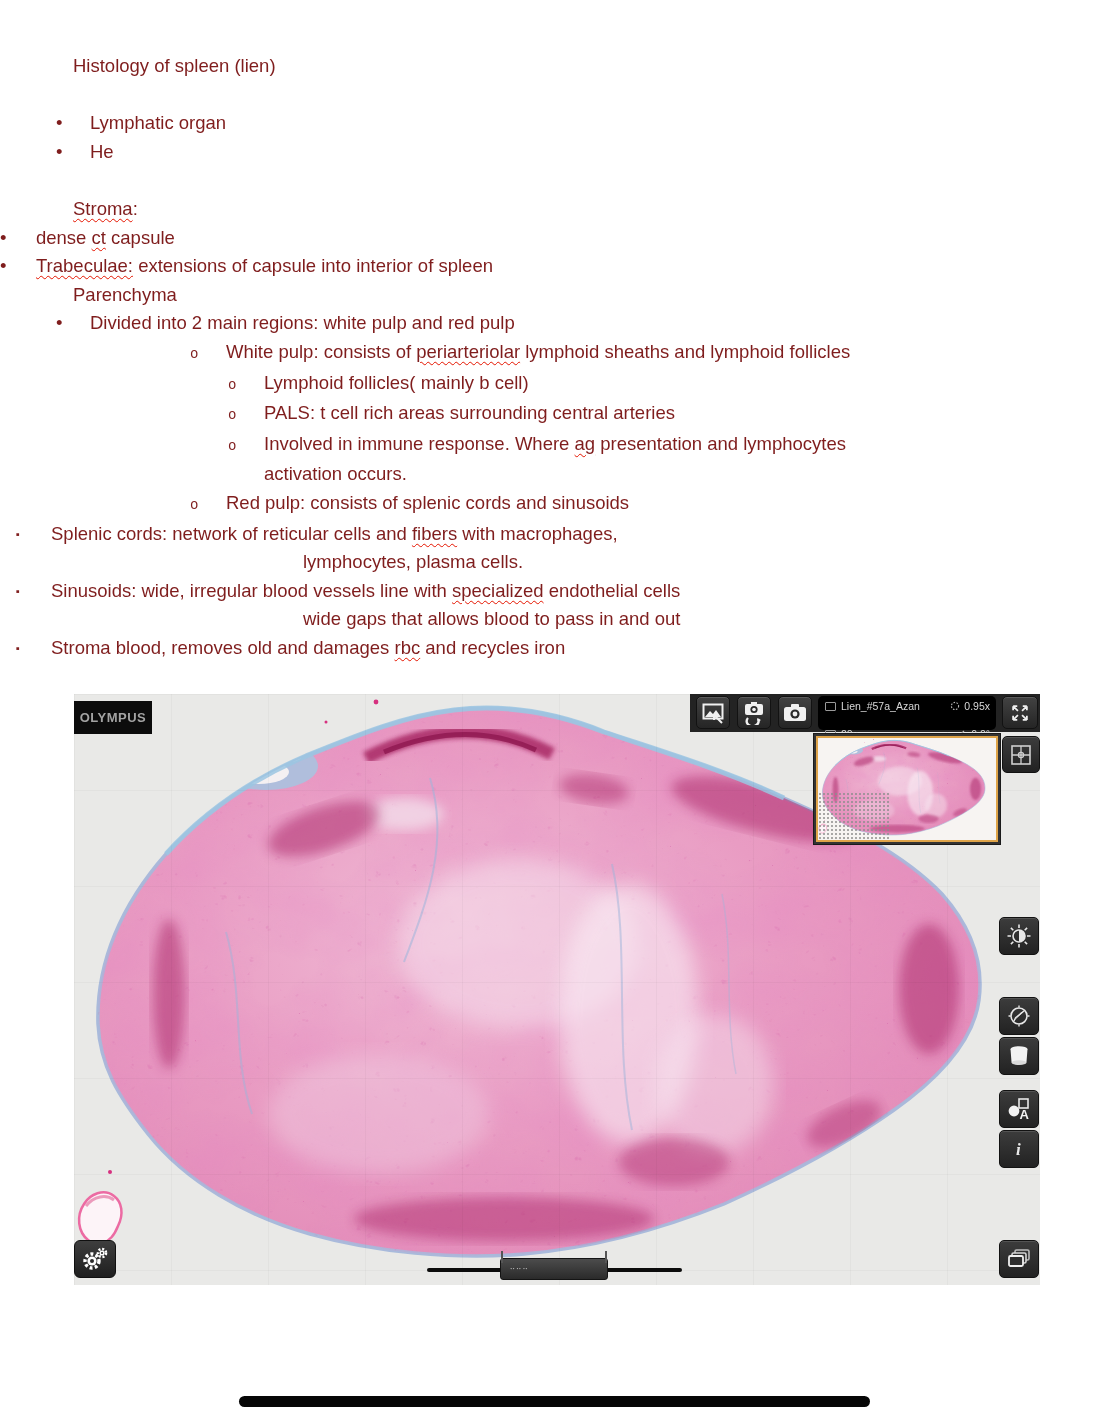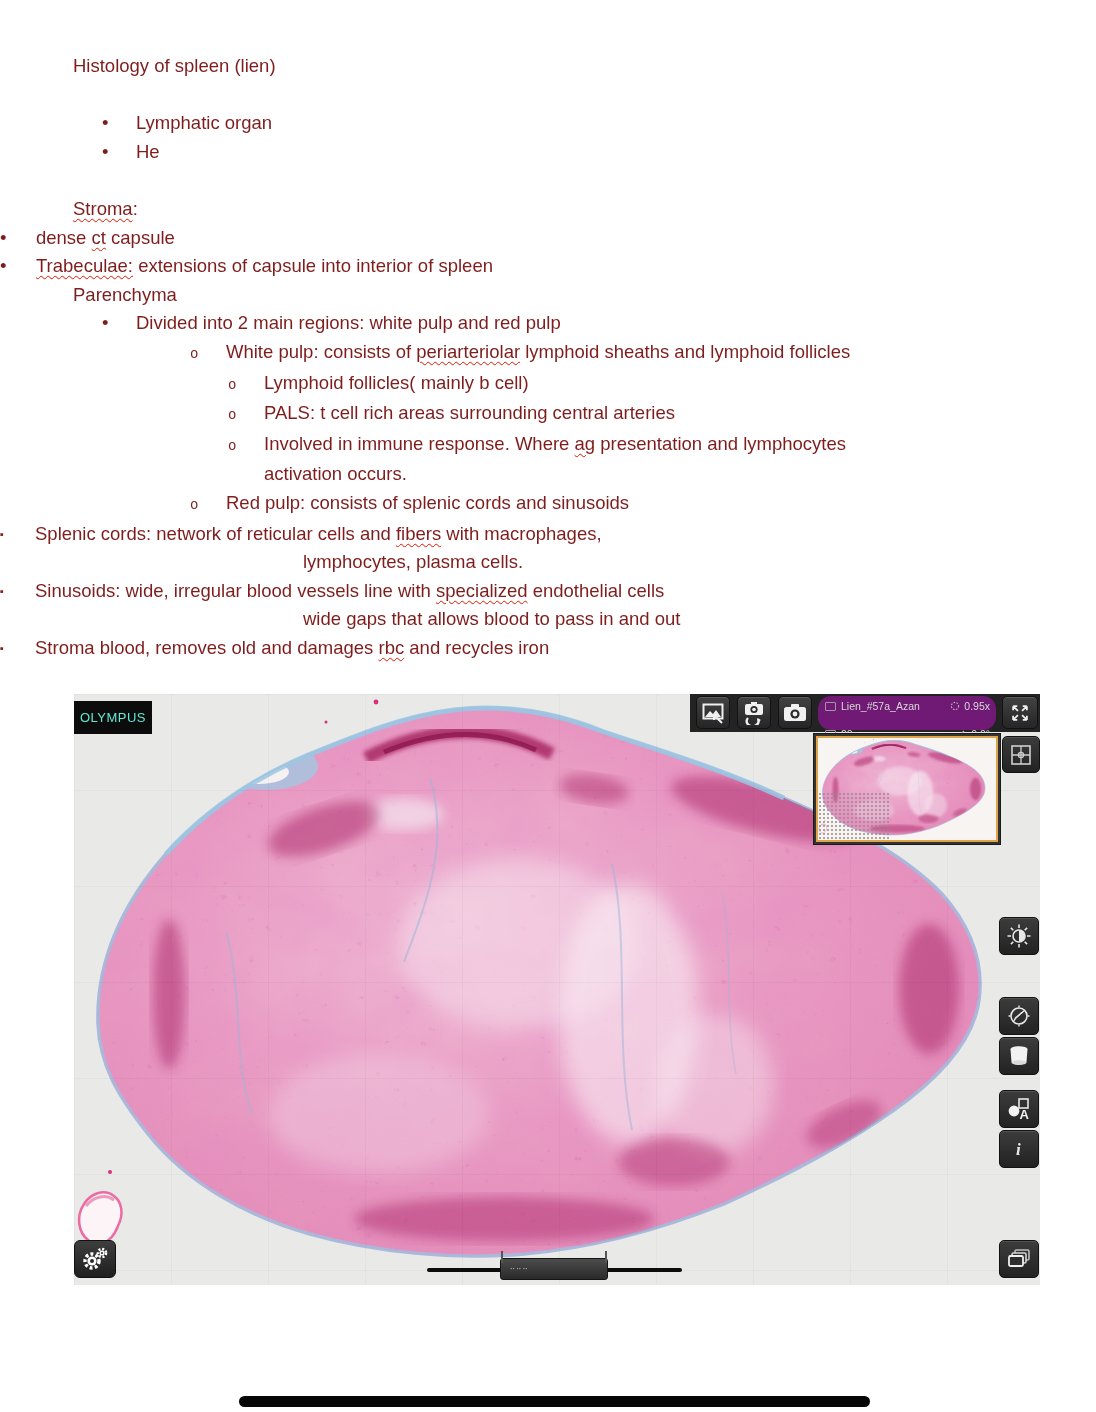--- a/index.html
+++ b/index.html
@@ -2,49 +2,49 @@
 <html><head>
 <meta charset="utf-8">
 <style>
   html,body{margin:0;padding:0;width:1096px;height:1412px;background:#fff;overflow:hidden;
     font-family:"Liberation Sans",sans-serif;}
   
   .doc{position:absolute;top:52px;left:0;width:1096px;color:#7f1d1d;font-size:18.5px;}
   .line{line-height:28.6px;white-space:pre;}
   .gap{height:28.6px;}
   .t{padding-left:73px;}
-  .lv1{padding-left:72px;margin-left:30px;}
+  .lv1{padding-left:56px;}
   .lvs{}
   .lv2{padding-left:190px;}
   .lv3{padding-left:228px;}
-  .lv4{}
+  .lv4{margin-left:16px;}
   .c3{padding-left:264px;}
   .c4{padding-left:303px;}
   .b{display:inline-block;}
   .lv1 .b{width:34px;}
   .lvs .b{width:36px;}
   .lv2 .b,.lv3 .b{width:36px;font-family:"Liberation Mono",monospace;font-size:14px;}
   .lv4 .b{width:35px;font-size:11px;vertical-align:2px;}
   .sq{text-decoration:underline;text-decoration-style:wavy;text-decoration-color:#e51400;
       text-decoration-thickness:1.4px;text-underline-offset:3px;}
   
   .viewer{position:absolute;left:74px;top:694px;width:966px;height:591px;background:#e9e9e7;overflow:hidden;}
   .viewer .grid{position:absolute;inset:0;pointer-events:none;z-index:3;
     background-image:repeating-linear-gradient(to right,rgba(0,0,0,.03) 0 1px,transparent 1px 97px),
                      repeating-linear-gradient(to bottom,rgba(0,0,0,.03) 0 1px,transparent 1px 96px);}
   .slide-svg{position:absolute;inset:0;z-index:1;}
-  .logo{position:absolute;left:0;top:7px;width:78px;height:33px;background:#0c0c0c;color:#5eead4;
-    display:flex;align-items:center;justify-content:center;font-weight:normal;font-size:13px;
+  .logo{position:absolute;left:0;top:7px;width:78px;height:33px;background:#0c0c0c;color:#a3a3a3;
+    display:flex;align-items:center;justify-content:center;font-weight:bold;font-size:13px;
     letter-spacing:.5px;z-index:5;}
   .topbar{position:absolute;left:616px;top:0;width:350px;height:38px;background:#232323;z-index:5;}
   .tbtn{position:absolute;top:2px;width:34px;height:33px;border-radius:5px;border:1px solid #121212;
     background:linear-gradient(#424242,#252525);box-shadow:inset 0 1px rgba(255,255,255,.14);
     display:flex;align-items:center;justify-content:center;box-sizing:border-box;}
-  .infopanel{position:absolute;left:128px;top:2px;width:178px;height:34px;background:#701a75;
-    border-radius:13px;color:#d8d8d8;font-size:10.5px;}
+  .infopanel{position:absolute;left:128px;top:2px;width:178px;height:34px;background:#000000;
+    border-radius:5px;color:#d8d8d8;font-size:10.5px;}
   .iprow{position:absolute;left:7px;right:6px;height:16px;display:flex;align-items:center;}
   .iprow.r1{top:2px;} .iprow.r2{top:30px;}
   .ipleft{display:flex;align-items:center;gap:5px;flex:1;}
   .ipright{display:flex;align-items:center;gap:4px;}
   .cbx{width:9px;height:7px;border:1px solid #9a9a9a;border-radius:1px;display:inline-block;}
   .sidebtn{position:absolute;left:925px;width:40px;height:38px;border-radius:5px;border:1px solid #121212;
     background:linear-gradient(#3c3c3c,#222);box-shadow:inset 0 1px rgba(255,255,255,.12);
     display:flex;align-items:center;justify-content:center;z-index:5;box-sizing:border-box;}
   .navigator{position:absolute;left:739px;top:39px;width:188px;height:112px;background:#333;
     border:1px solid #1a1a1a;box-sizing:border-box;padding:2px;z-index:5;}

